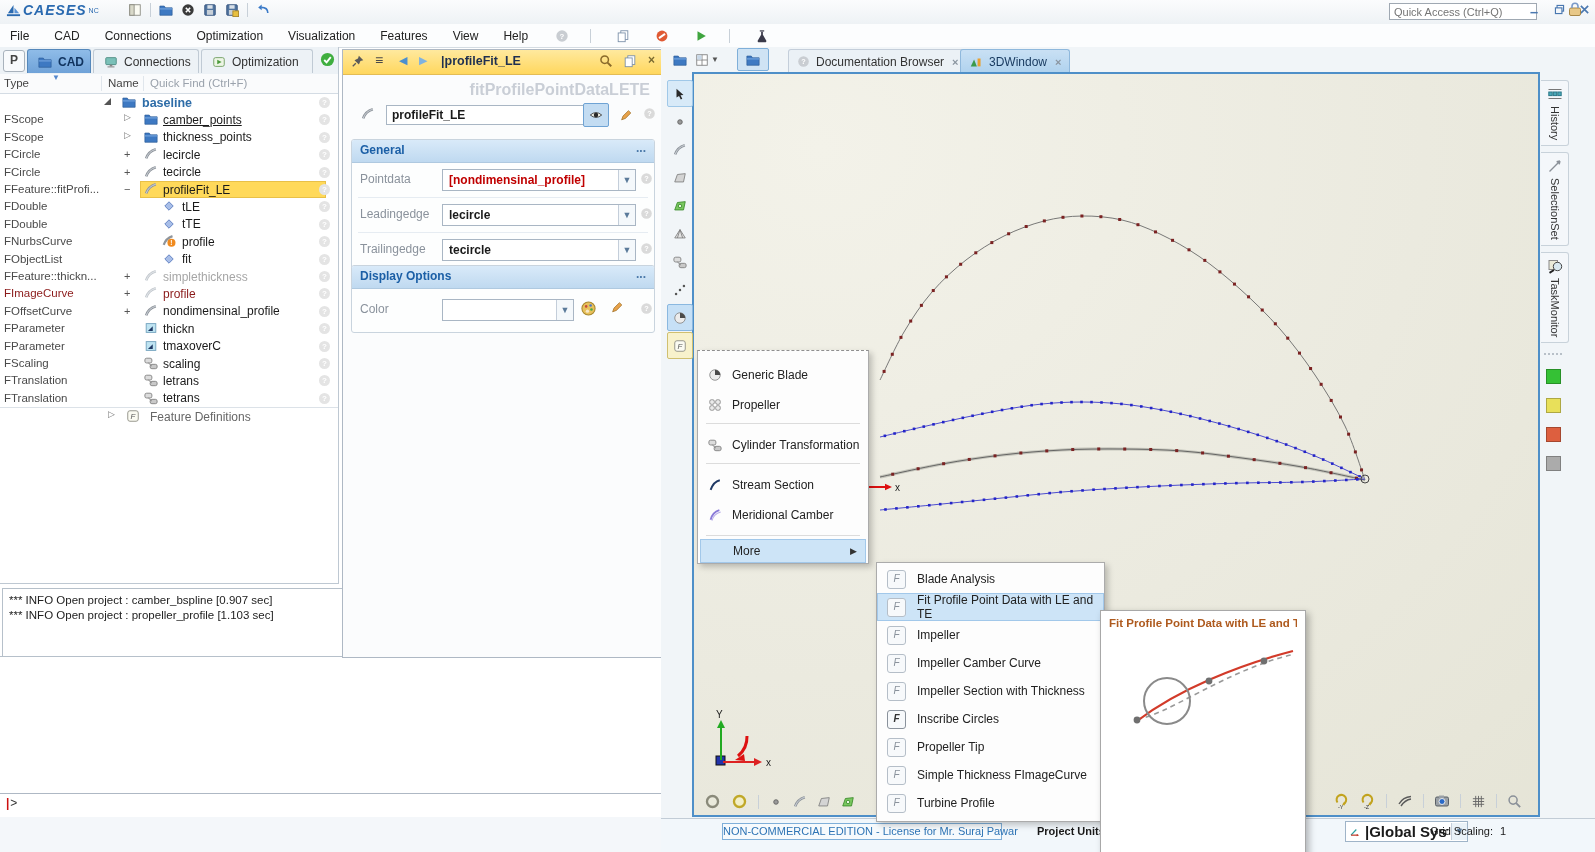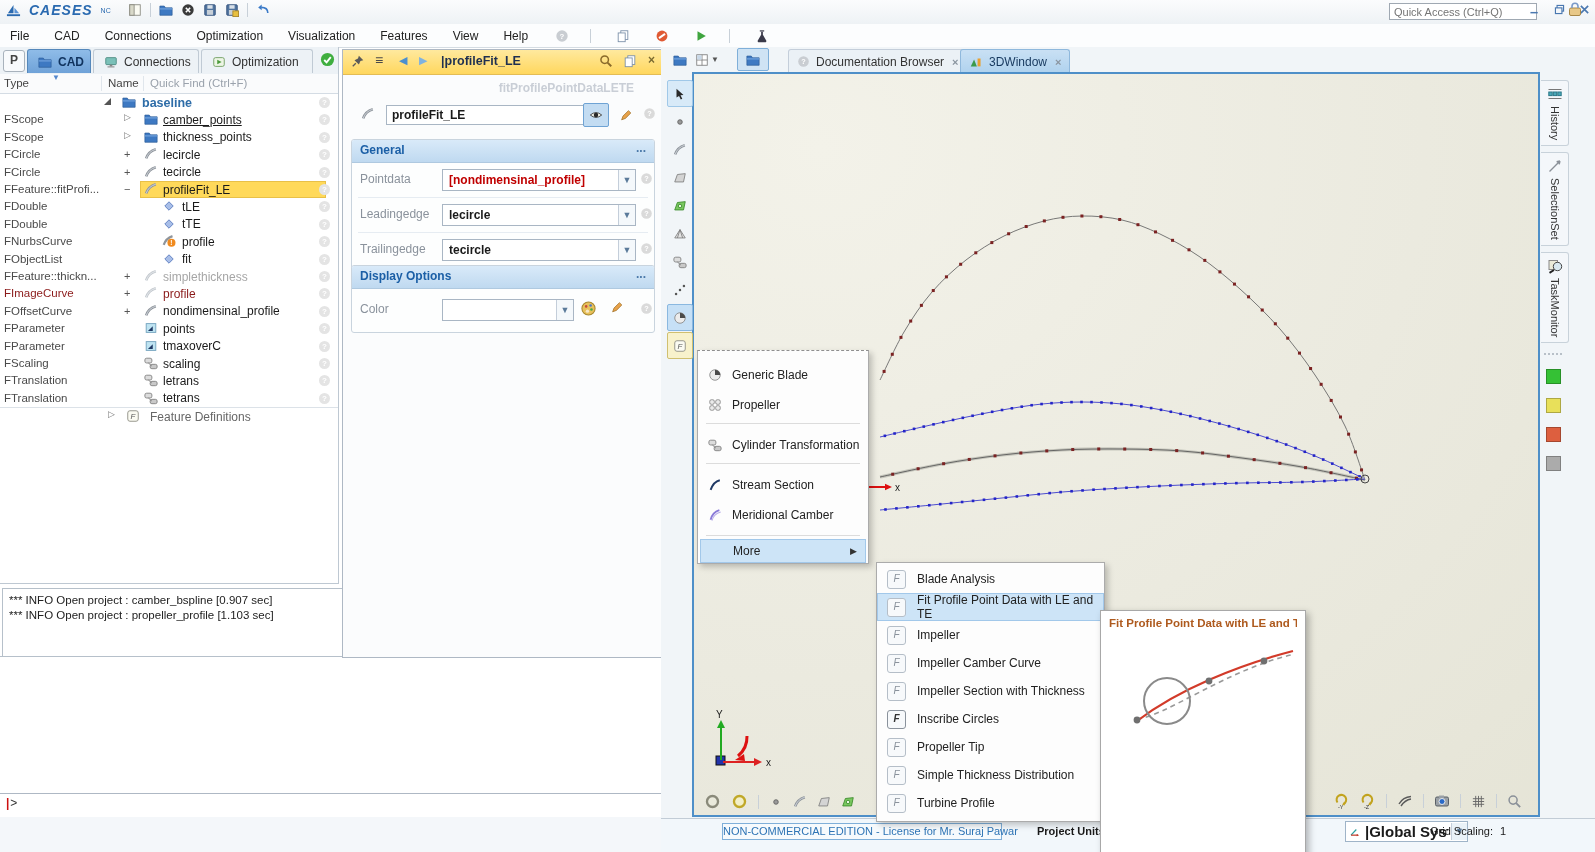--- a/index.html
+++ b/index.html
@@ -4,21 +4,21 @@
 <style>
   html,body{margin:0;padding:0}
   #app{position:relative;width:1595px;height:852px;overflow:hidden;background:#fff;
        font-family:"Liberation Sans",sans-serif;font-size:12px;color:#333;cursor:default}
   .abs{position:absolute}
   .ic{display:inline-flex;align-items:center;justify-content:center;line-height:0}
   .ic svg{display:block}
   
   #titlebar{position:absolute;left:0;top:0;width:1595px;height:24px;
     background:linear-gradient(#FBFCFD,#EEF2F5);border-bottom:1px solid #D7DEE5}
-  #logo{position:absolute;left:6px;top:2px;display:flex;align-items:center;gap:8px}
+  #logo{position:absolute;left:6px;top:2px;display:flex;align-items:center;gap:2px}
   #logo-text{font-weight:bold;font-style:italic;font-size:14px;color:#2A6AB0;letter-spacing:1px}
   #logo-sup{font-size:7px;color:#2A6AB0;vertical-align:super}
   #tb-icons{position:absolute;left:128px;top:3px;display:flex;align-items:center;gap:8px}
   .vsep{width:1px;height:14px;background:#C8D0D8}
   #doc-title{position:absolute;left:300px;right:300px;top:4px;text-align:center;
     color:#2E74B5;font-weight:bold;font-size:12px;white-space:nowrap;overflow:hidden}
   #quick-access{position:absolute;left:1389px;top:3px;width:138px;height:15px;
     border:1px solid #9FA8B2;background:#fff;font-size:11px;color:#777;padding:0 4px;
     font-family:"Liberation Sans",sans-serif}
   #win-btns{position:absolute;right:4px;top:3px;display:flex;gap:12px;align-items:center;color:#4A78B0}
@@ -54,21 +54,21 @@
     border-top:1px solid #B6C0CA;border-right:1px solid #B6C0CA}
   #prompt-row{position:absolute;left:0;right:0;bottom:0;height:20px;border-top:1px solid #AEB8C4;
     font-size:12px;padding:2px 6px}
   #left-bottom-fill{position:absolute;left:0;top:817px;width:661px;height:35px;background:#F4F7FA}
   
   #editor{position:absolute;left:342px;top:49px;width:319px;height:607px;background:#FBFCFD;
     border:1px solid #AEB8C4}
   #ed-header{position:absolute;left:0;top:0;width:100%;height:24px;
     background:linear-gradient(#FFE99E,#FFD75E);border-bottom:1px solid #E3BC55}
   #ed-title{position:absolute;left:98px;top:4px;font-weight:bold;color:#1F3050;font-size:12.5px}
-  #ed-subtitle{position:absolute;right:28px;top:31px;color:#C9CED6;font-weight:bold;font-size:12px}
+  #ed-subtitle{position:absolute;right:12px;top:31px;color:#C9CED6;font-weight:bold;font-size:16px}
   #ed-name-input{position:absolute;left:43px;top:55px;width:188px;height:18px;border:1px solid #A9B6C4;
     font-weight:bold;font-size:12px;padding:0 5px;font-family:"Liberation Sans",sans-serif;color:#1A1A1A}
   .ed-btn{position:absolute;width:24px;height:22px;border:1px solid transparent;border-radius:2px;
     display:flex;align-items:center;justify-content:center}
   .ed-btn.active{background:#C3DCF2;border-color:#6FA3D4}
   .group-box{position:absolute;left:8px;width:302px;border:1px solid #C9D4DE;border-radius:3px;background:#FDFEFE}
   .group-head{height:22px;background:linear-gradient(#D9EAF9,#BFD9F0);border-bottom:1px solid #AFC9E0;
     border-radius:2px 2px 0 0;position:relative}
   .group-title{position:absolute;left:8px;top:3px;font-weight:bold;color:#1B5FA6;font-size:12px}
   .group-dots{position:absolute;right:8px;top:1px;color:#4A78A8;font-weight:bold}
@@ -466,21 +466,21 @@
           <span class="tr-help">?</span>
         </div>
         <div class="tree-row" style="top: 226.2px;">
           <span class="tr-type">FParameter</span>
           <span class="ic" style="position: absolute; left: 144px; top: 1px;">
             <svg width="14" height="14" viewBox="0 0 16 16">
               <rect x="2.5" y="3" width="11" height="10" fill="#BFE4F2" stroke="#6FA0BC"></rect>
               <path d="M4.5 11.5 L10 6 L10 11.5z" fill="#1F3864"></path>
             </svg>
           </span>
-          <span class="tr-name" style="left: 163px;">points</span>
+          <span class="tr-name" style="left: 163px;">thickn</span>
           <span class="tr-help">?</span>
         </div>
         <div class="tree-row" style="top: 243.6px;">
           <span class="tr-type">FParameter</span>
           <span class="ic" style="position: absolute; left: 144px; top: 1px;">
             <svg width="14" height="14" viewBox="0 0 16 16">
               <rect x="2.5" y="3" width="11" height="10" fill="#BFE4F2" stroke="#6FA0BC"></rect>
               <path d="M4.5 11.5 L10 6 L10 11.5z" fill="#1F3864"></path>
             </svg>
           </span>
@@ -1201,21 +1201,21 @@
       <div class="sm-item">
         <span class="fbadge bold">F</span>
         <span>Inscribe Circles</span>
       </div>
       <div class="sm-item">
         <span class="fbadge">F</span>
         <span>Propeller Tip</span>
       </div>
       <div class="sm-item">
         <span class="fbadge">F</span>
-        <span>Simple Thickness Distribution</span>
+        <span>Simple Thickness FImageCurve</span>
       </div>
       <div class="sm-item">
         <span class="fbadge">F</span>
         <span>Turbine Profile</span>
       </div>
     </div>
   <div id="tooltip">
     <div id="tt-title">Fit Profile Point Data with LE and TE</div>
     <svg id="tt-img" width="188" height="112" viewBox="0 0 188 112">
       <path d="M28 90 C55 88 120 40 182 26" fill="none" stroke="#999" stroke-width="1.6" stroke-dasharray="5 4"></path>

